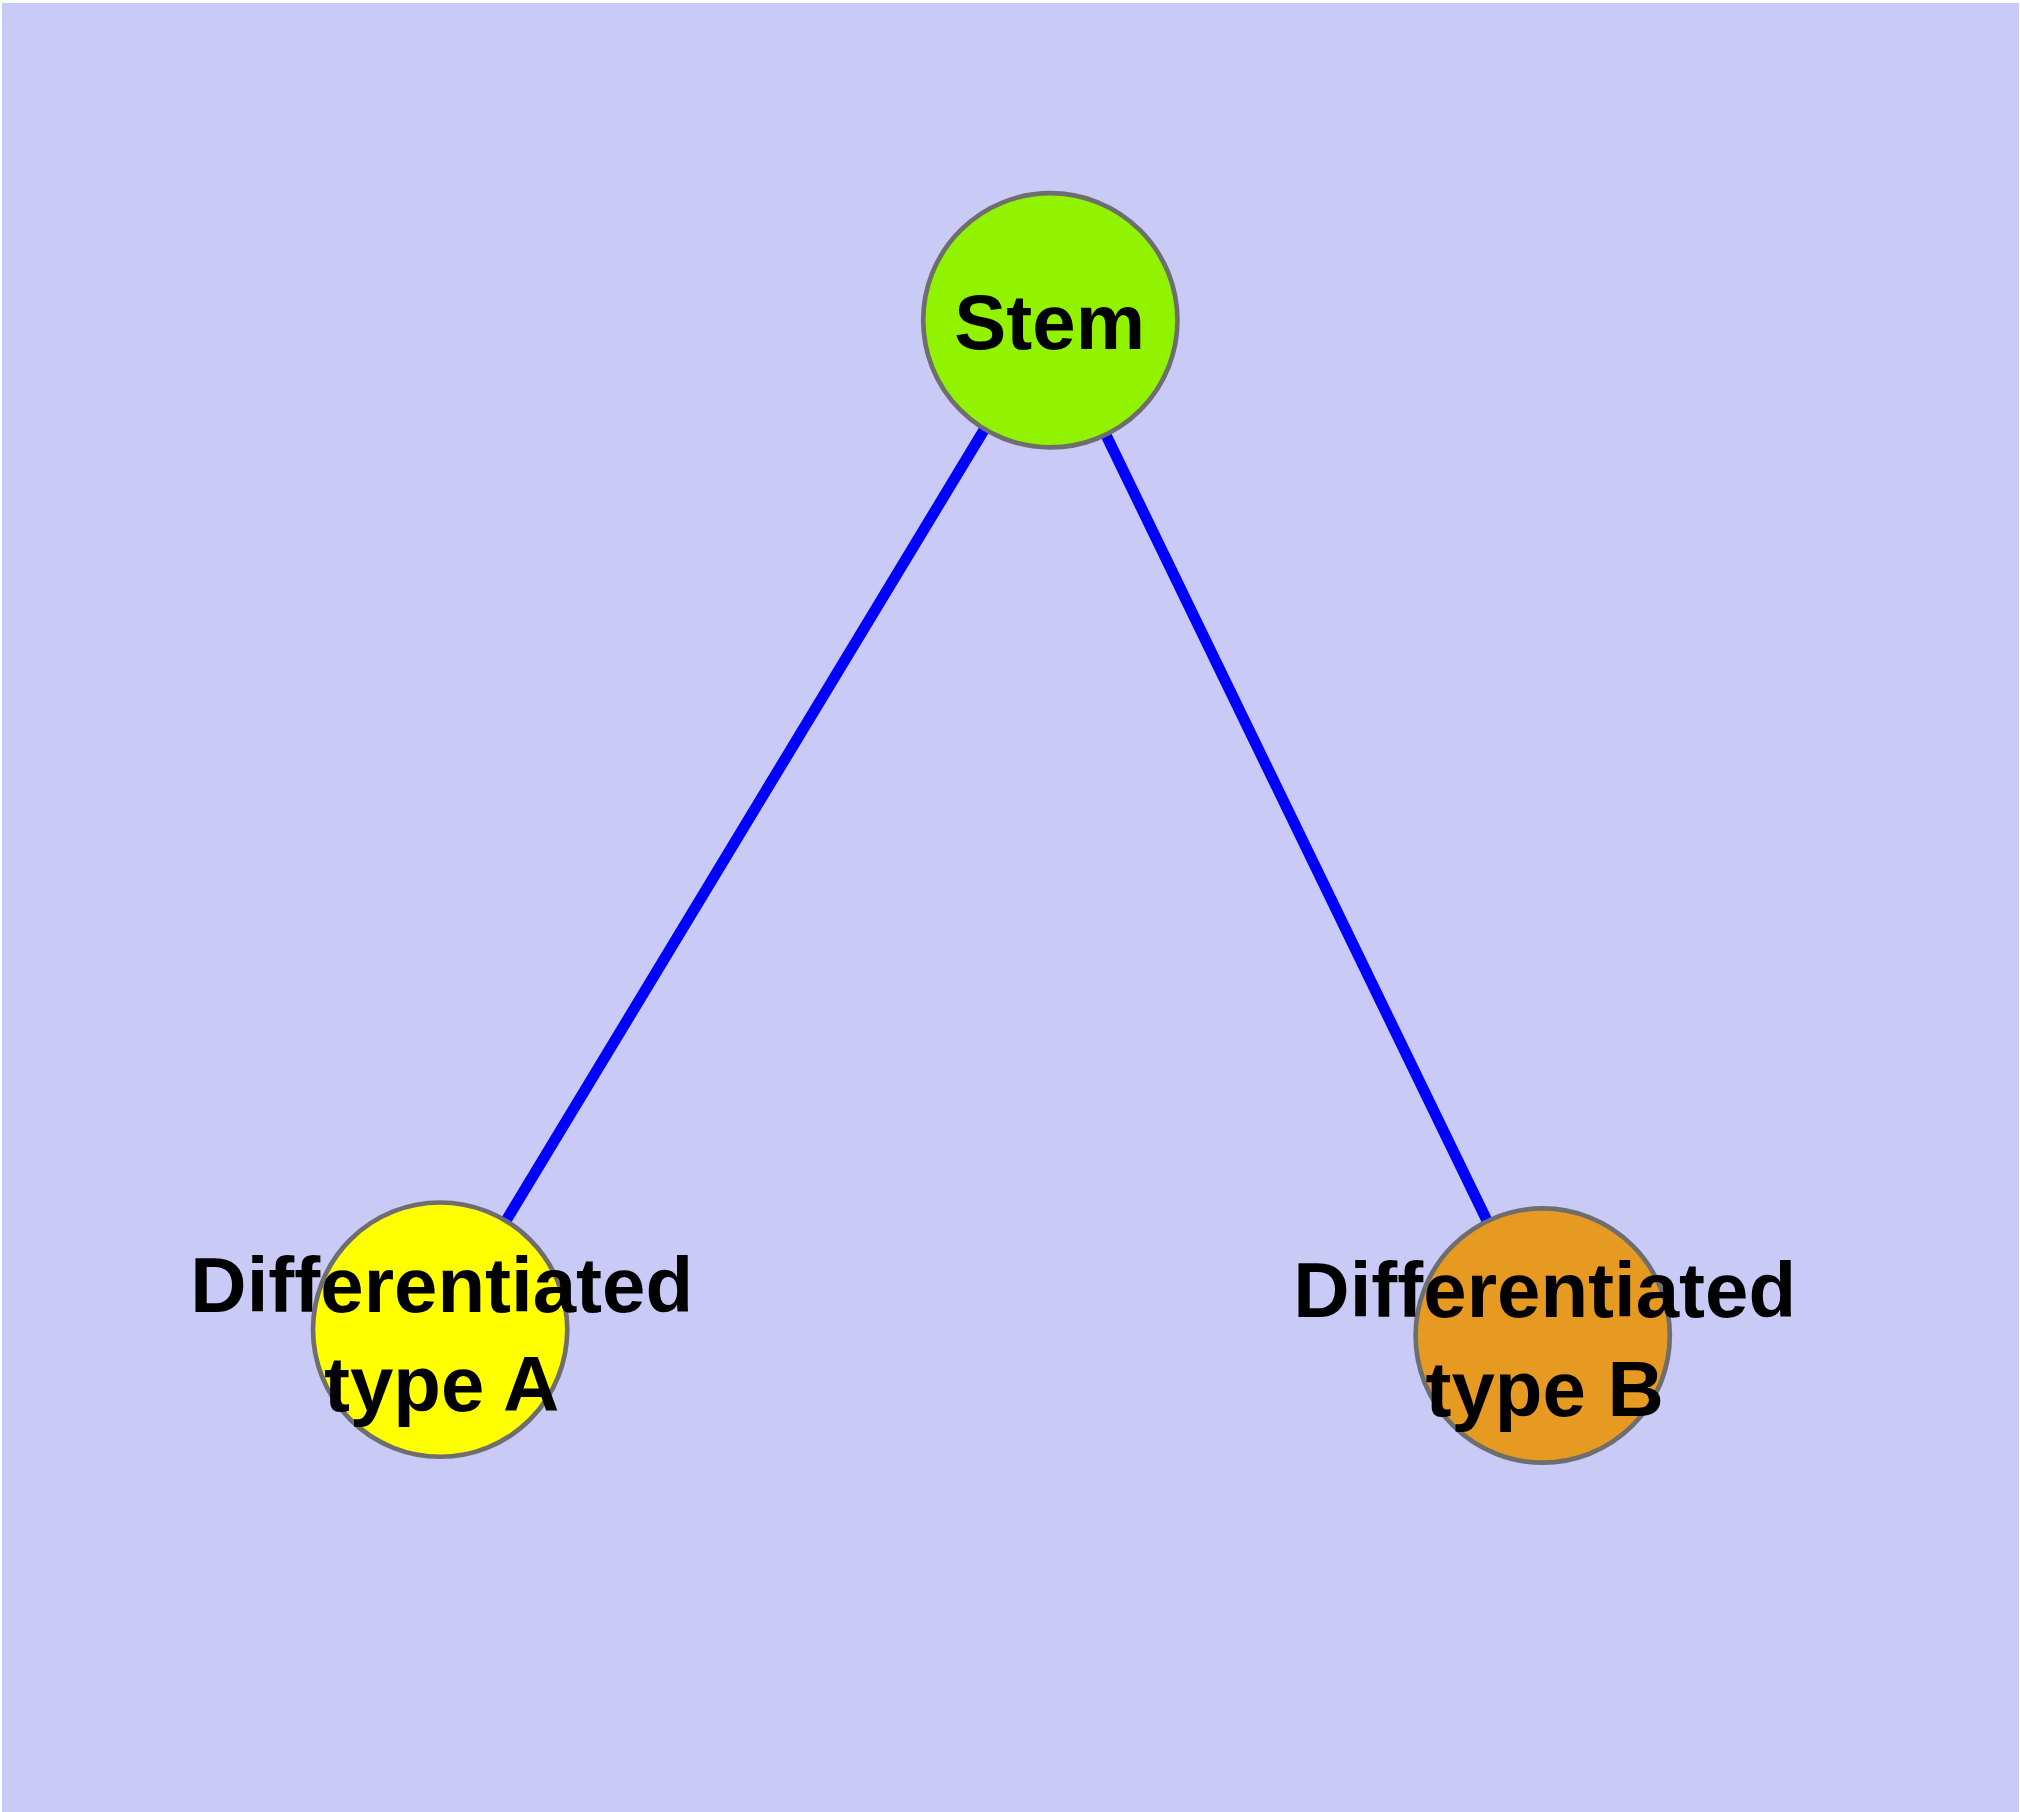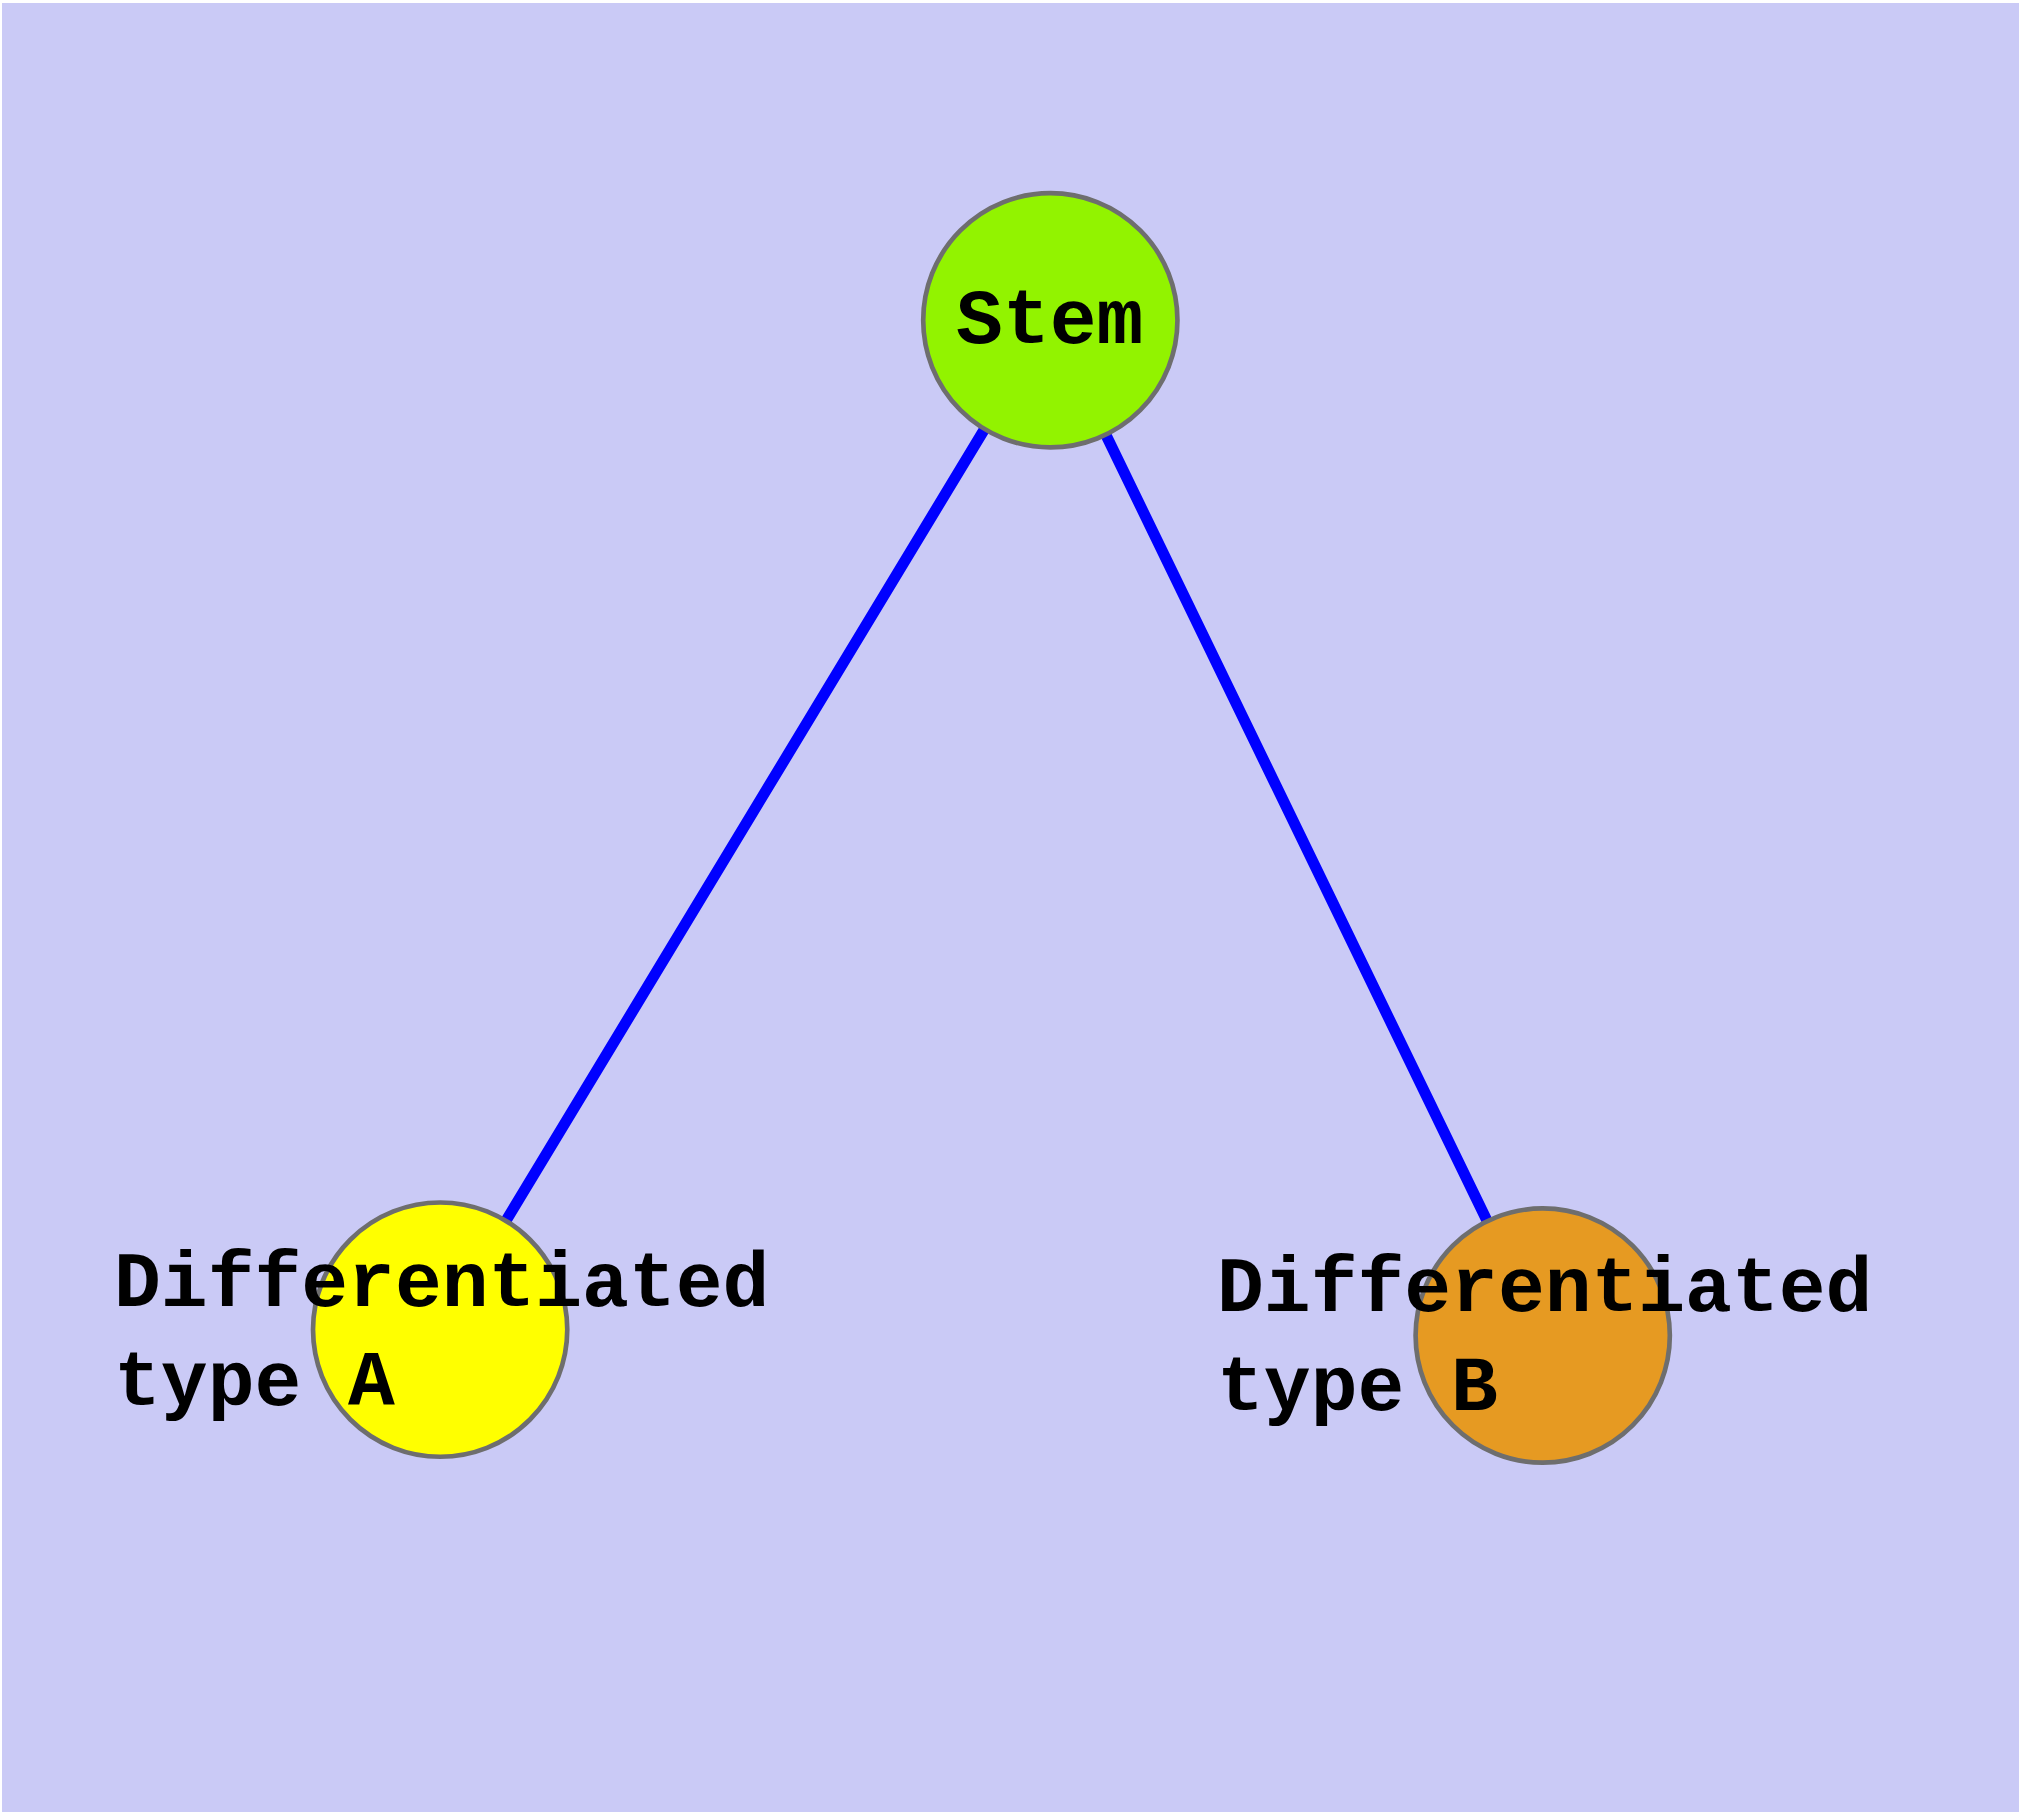--- a/index.html
+++ b/index.html
@@ -29,26 +29,27 @@
     stroke-width: 13;
     stroke-linecap: round;
   }
   .node-circle {
     stroke: #6E6E6E;
     stroke-width: 5.5;
   }
   .node-label {
     position: absolute;
     transform: translate(-50%, -50%);
-    font-family: Liberation Mono, monospace;
+    font-family: Liberation Sans, sans-serif;
     font-weight: 700;
     font-size: 78px;
     line-height: 1.27;
     color: #000000;
     white-space: pre-line;
+    text-align: center;
     pointer-events: none;
   }
   .label-stem   { left: 1048px; top: 320px;  }
   .label-type-a { left: 440px;  top: 1332px; }
   .label-type-b { left: 1543px; top: 1337px; }
 </style>
 </head>
 <body>
 
 <div class="canvas">

